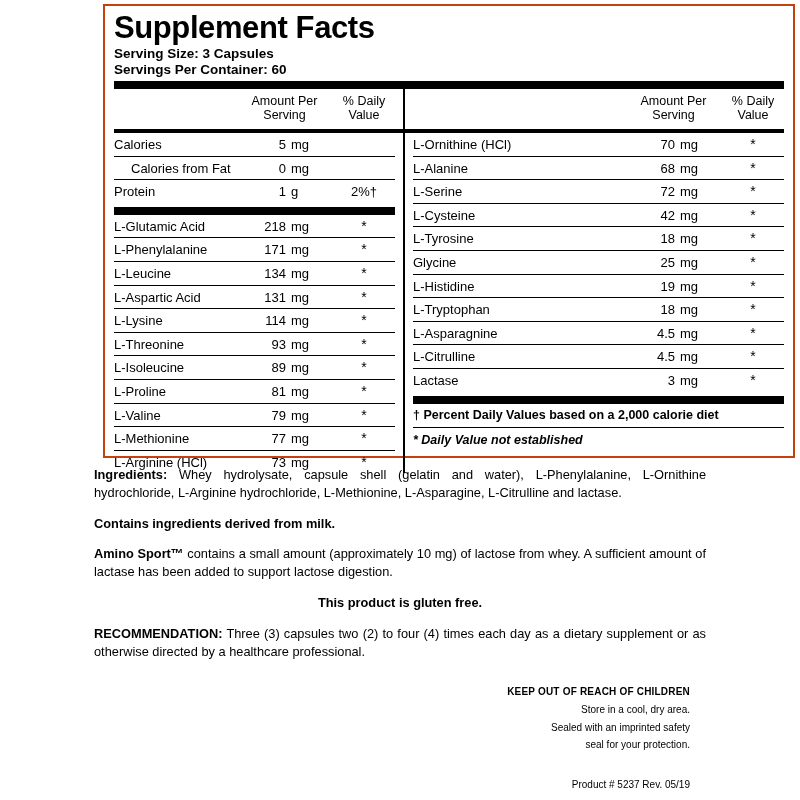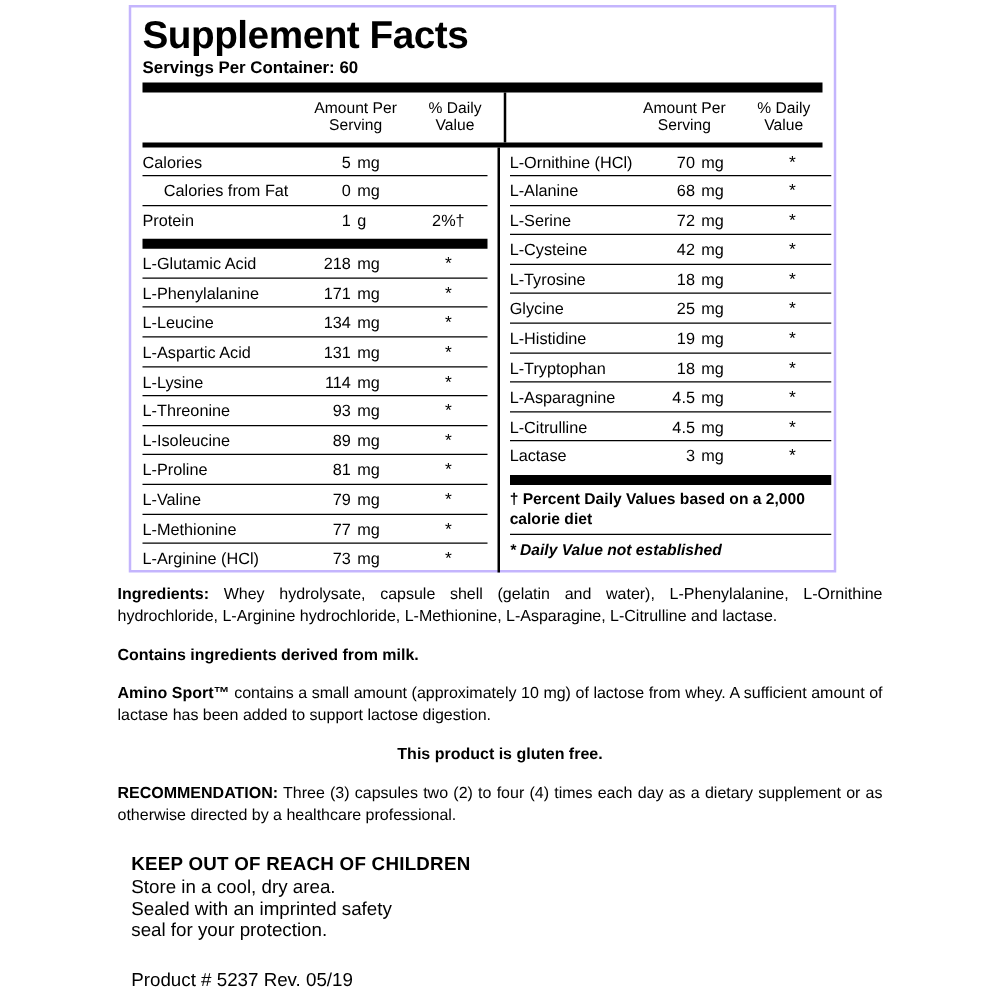--- a/index.html
+++ b/index.html
@@ -14,23 +14,23 @@
     color: #000000;
     position: relative;
     overflow: hidden;
   }
 
   
   .panel {
     position: absolute;
     left: 103px;
     top: 4px;
-    width: 566px;
+    width: 692px;
     height: 454px;
-    border: 2px solid #c4b5fd;
+    border: 2px solid #c2410c;
     box-sizing: border-box;
     background: #fff;
   }
   .panel-inner {
     padding: 0 9px;
     height: 100%;
     box-sizing: border-box;
   }
 
   .sf-title {
@@ -132,37 +132,38 @@
   }
   .copy b { font-weight: bold; }
   .p-ingredients { top: 466px; text-align: justify; }
   .p-milk        { top: 515px; font-weight: bold; }
   .p-aminosport  { top: 545px; text-align: justify; }
   .p-gluten      { top: 594px; font-weight: bold; text-align: center; }
   .p-recommend   { top: 625px; text-align: justify; }
 
   .footer {
     position: absolute;
-    left: 105px;
+    left: 78px;
     width: 612px;
-    text-align: left;
-    font-size: 15px;
+    text-align: right;
+    font-size: 10px;
     line-height: 17.5px;
   }
   .f-keepout { top: 683px; font-weight: bold; letter-spacing: 0.2px; }
   .f-store   { top: 701px; }
   .f-product { top: 776px; }
 </style>
 </head>
 <body>
 
 <div class="panel">
   <div class="panel-inner">
 
     <div class="sf-title">Supplement Facts</div>
+    <div class="sf-serving">Serving Size: 3 Capsules</div>
     <div class="sf-serving">Servings Per Container: 60</div>
 
     <div class="rule-thick"></div>
 
     <div class="cols">
       <div class="col col-left">
         <div class="hdr">
           <div class="sp"></div>
           <div class="amt">
             <div>Amount Per</div>

